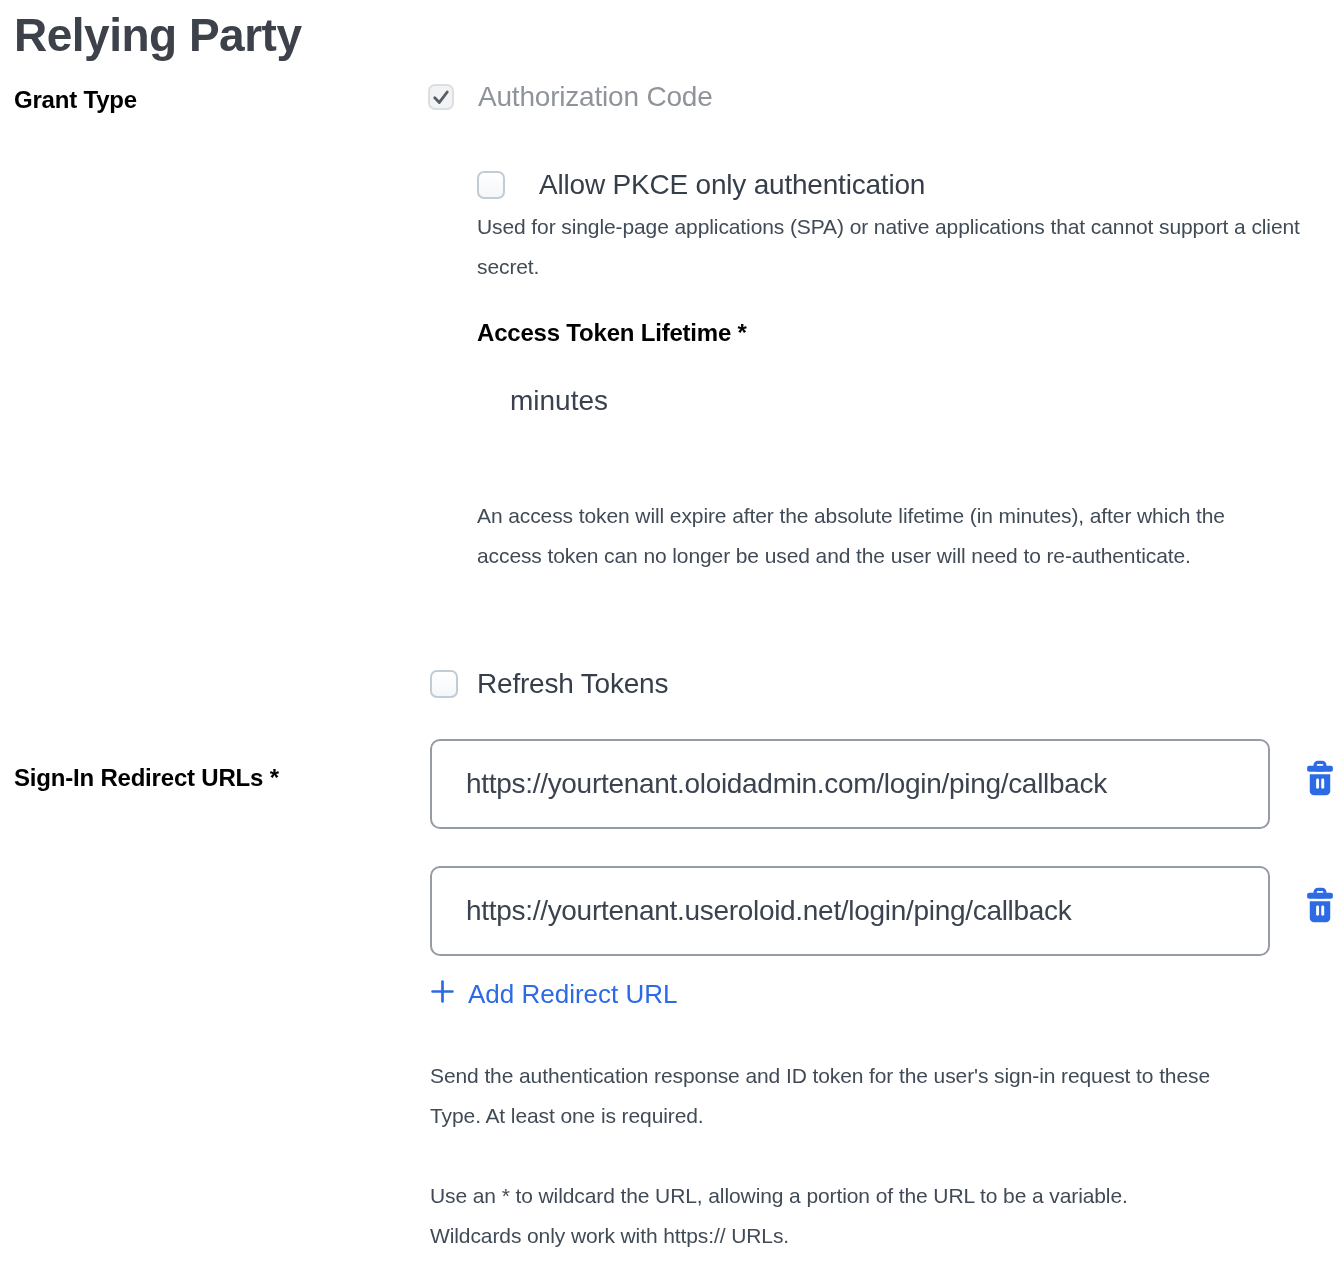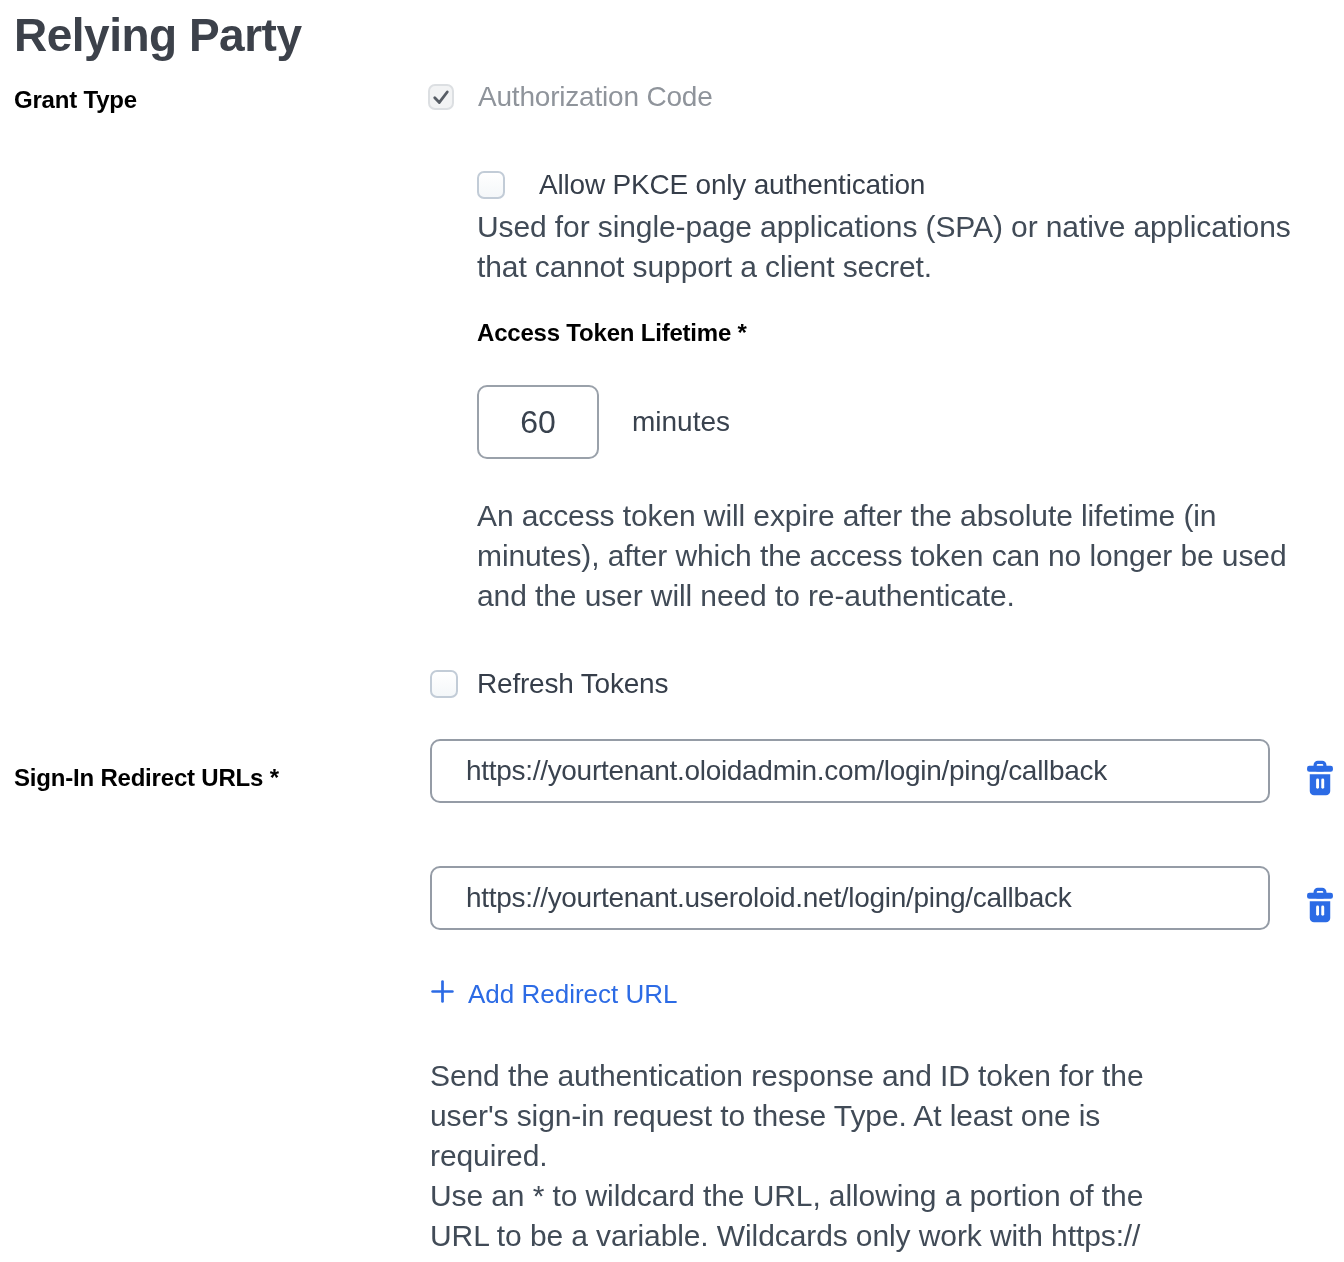--- a/index.html
+++ b/index.html
@@ -46,41 +46,41 @@
   .checkbox svg { width: 20px; height: 20px; }
   .cb-label { font-size: 28px; color: #363e4a; letter-spacing: -0.2px; }
   .cb-label.muted { color: #8f949b; }
 
   .row-authcode { left: 428px; top: 82px; height: 30px; gap: 24px; }
   .row-pkce    { left: 477px; top: 169px; height: 32px; gap: 34px; }
   .row-refresh { left: 430px; top: 668px; height: 32px; gap: 19px; }
 
   
   .help-text {
-    font-size: 30px; line-height: 40px; color: #414b57;
+    font-size: 21px; line-height: 40px; color: #414b57;
     letter-spacing: -0.1px;
   }
   .desc-pkce  { left: 477px; top: 207px; width: 852px; }
   .desc-token { left: 477px; top: 496px; width: 818px; }
   .desc-urls1 { left: 430px; top: 1056px; width: 788px; }
   .desc-urls2 { left: 430px; top: 1176px; width: 766px; }
 
   
   .atl-row { left: 477px; top: 385px; display: flex; align-items: center; }
   .atl-input {
     width: 122px; height: 74px;
     border: 2px solid #9aa1aa; border-radius: 10px;
     font-family: inherit; font-size: 32px; color: #39424e;
     text-align: center; outline: none; background: #fff;
   }
   .atl-unit { margin-left: 33px; font-size: 28px; color: #39424e; }
 
   
   .url-input {
-    width: 840px; height: 64px;
+    width: 840px; height: 90px;
     border: 2px solid #959ca6; border-radius: 10px;
     font-family: inherit; font-size: 28px; color: #3a434f;
     padding: 0 30px 0 34px; outline: none; background: #fff;
     letter-spacing: -0.3px;
   }
   .url-row-1 { left: 430px; top: 739px; }
   .url-row-2 { left: 430px; top: 866px; }
   .trash-btn {
     background: none; border: none; cursor: pointer; padding: 0;
     width: 28px; height: 36px; display: inline-flex;
@@ -113,21 +113,20 @@
 </div>
 
 <div class="abs cb-row row-pkce">
   <span class="checkbox unchecked"></span>
   <span class="cb-label">Allow PKCE only authentication</span>
 </div>
 <p class="abs help-text desc-pkce">Used for single-page applications (SPA) or native applications that cannot support a client secret.</p>
 
 <div class="abs field-label label-atl">Access Token Lifetime *</div>
 <div class="abs atl-row">
-  <input class="atl-input" type="text" value="60" style="">
   <span class="atl-unit">minutes</span>
 </div>
 <p class="abs help-text desc-token">An access token will expire after the absolute lifetime (in minutes), after which the access token can no longer be used and the user will need to re-authenticate.</p>
 
 <div class="abs cb-row row-refresh">
   <span class="checkbox unchecked"></span>
   <span class="cb-label">Refresh Tokens</span>
 </div>
 
 <div class="abs field-label label-signin">Sign-In Redirect URLs *</div>

